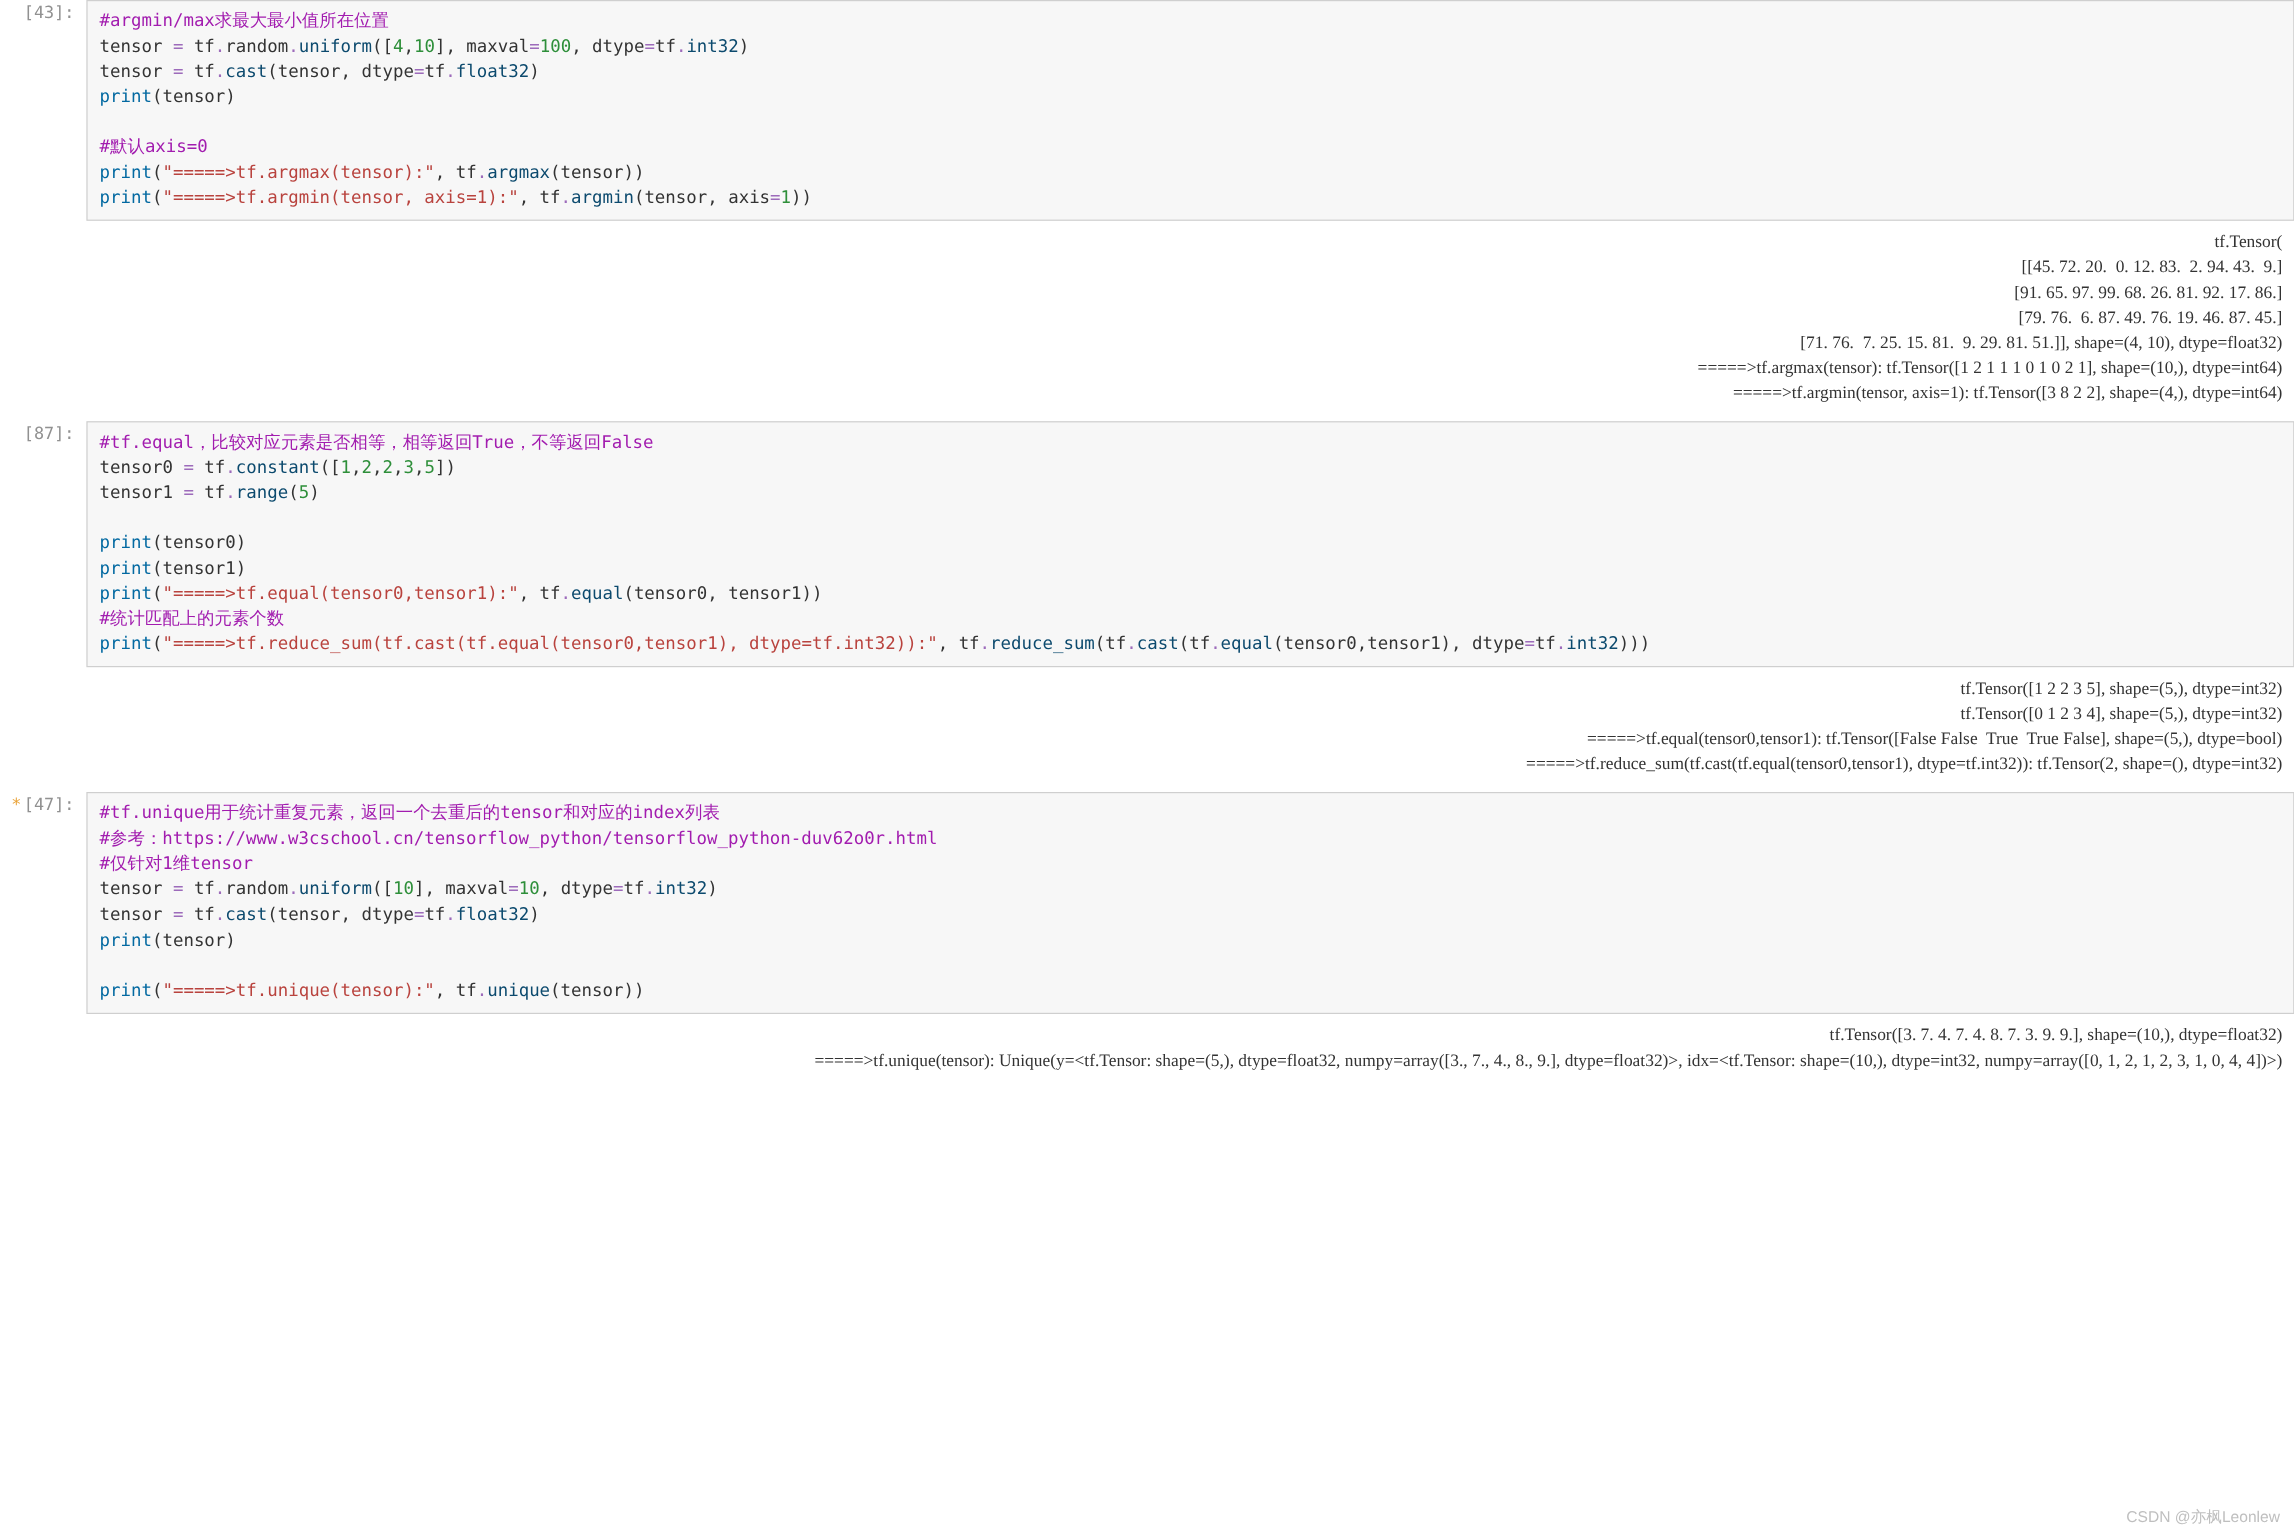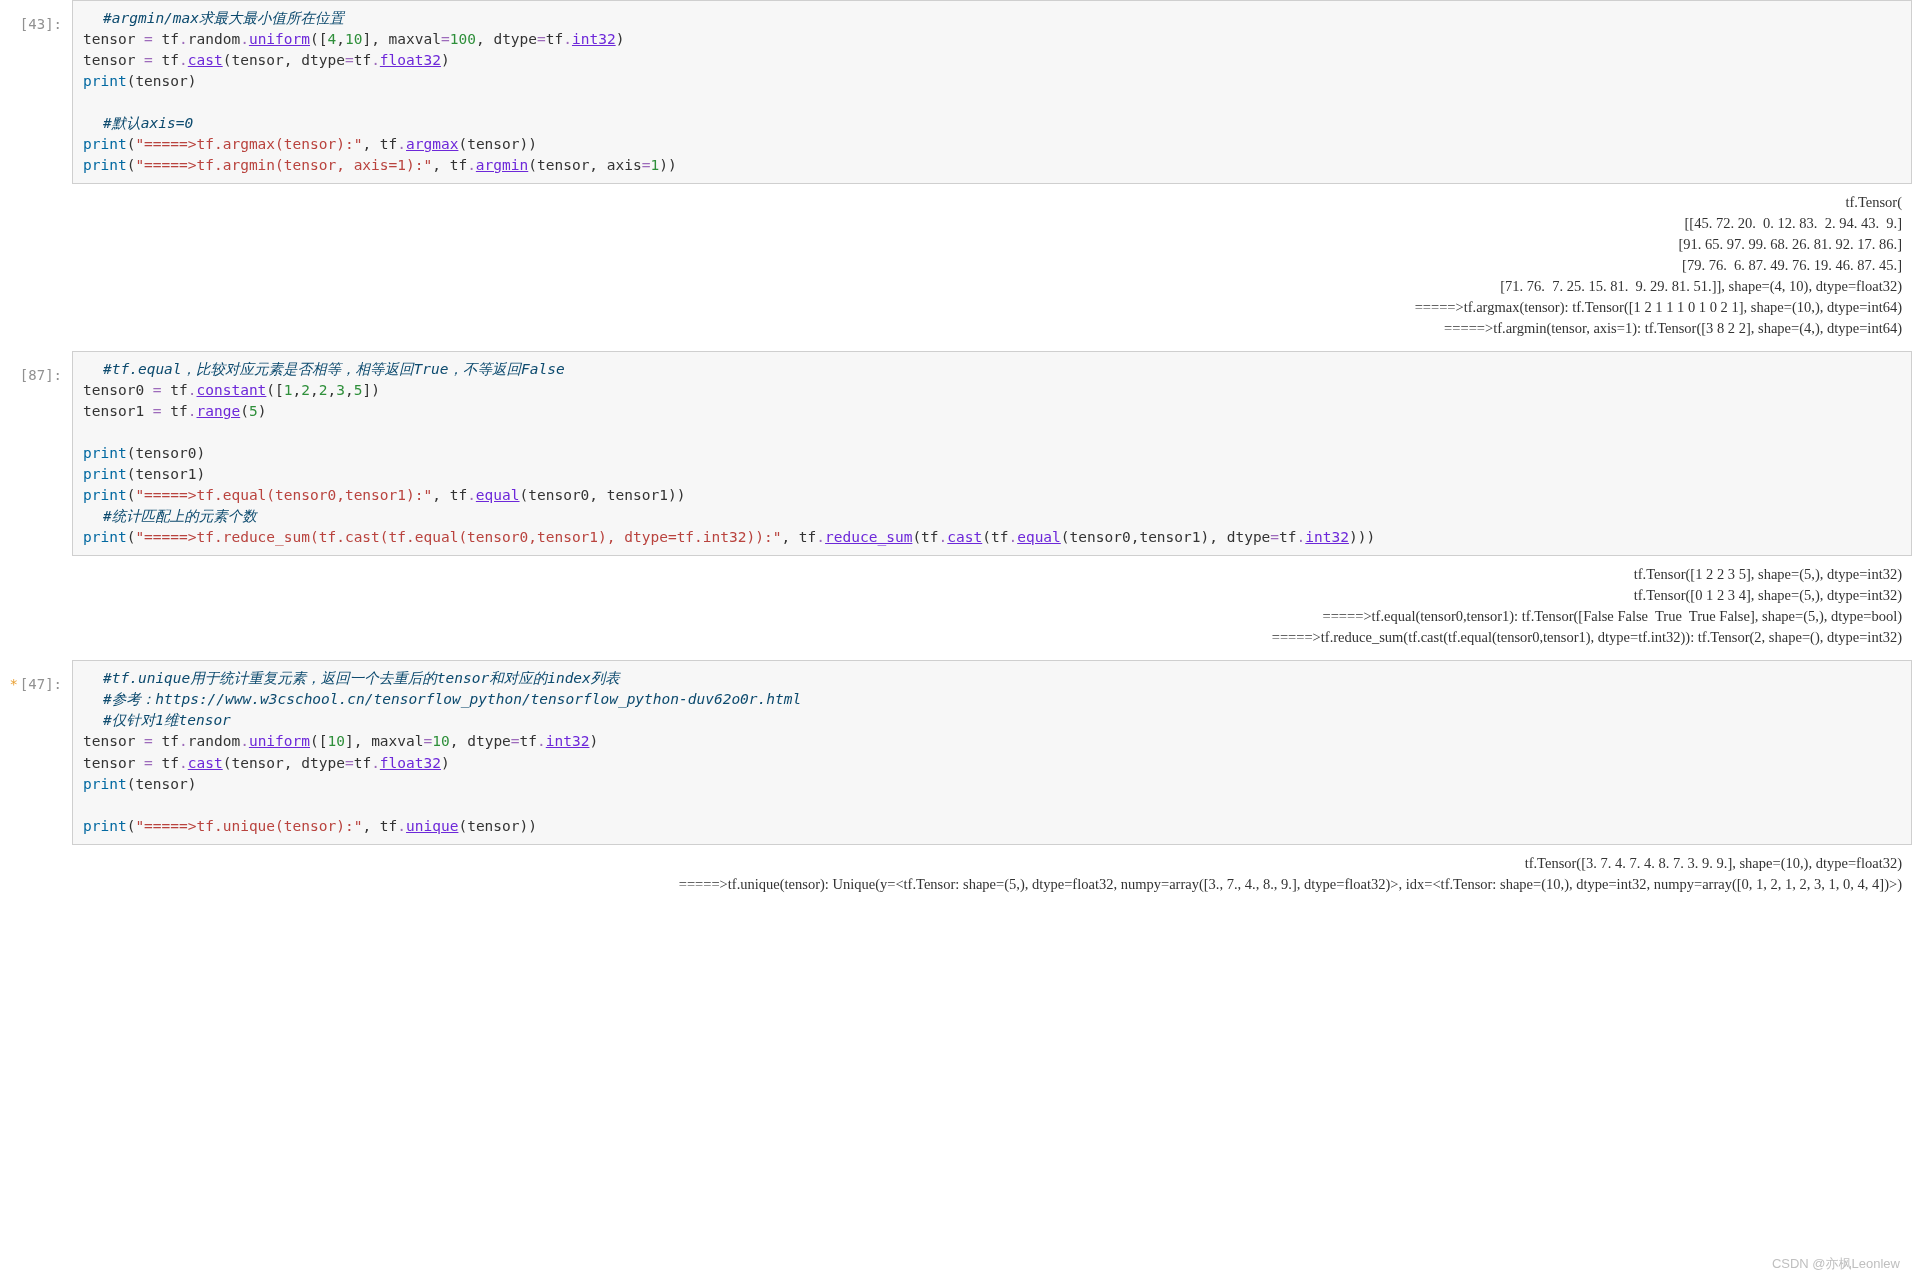--- a/index.html
+++ b/index.html
@@ -1,23 +1,23 @@
 <!DOCTYPE html>
 <html><head>
 <meta charset="utf-8">
 <style>
 body { margin:0; padding:0; font-family: Menlo, Consolas, "DejaVu Sans Mono", monospace; font-size:14.5px; background:#fff; color:#333; }
 .cell { display:flex; margin-bottom:2px; }
-.prompt { width:62px; text-align:right; padding:16px 10px 0 0; color:#919191; font-size:14px; user-select:none; }
+.prompt { width:62px; text-align:right; padding:3px 10px 0 0; color:#919191; font-size:14px; user-select:none; }
 .prompt.modified::before{ content:"*"; color:#e9a032; margin-right:2px;}
 .input-area { flex:1; background:#f7f7f7; border:1px solid #cfcfcf; padding:7px 10px; line-height:1.45; white-space:pre; font-family:inherit; overflow:hidden;}
 .output-area{ flex:1; padding:6px 10px 10px 10px; line-height:1.45; white-space:pre-wrap; font-family:Liberation Serif, serif;text-align:right;}
-.c-comment{ color:#0c4a6e; font-style:italic;margin-left:20px;}
+.c-comment{ color:#a21caf; }
 .c-op{ color:#9d6bbb;}
-.c-func{ color:#6d28d9;text-decoration:underline;}
+.c-func{ color:#0c4a6e;}
 .c-num{ color:#2e8f3a;}
 .c-str{ color:#b9433e;}
 .c-kw{ color:#0369a1;}
 .watermark{ position:fixed; bottom:4px; right:12px; color:#bfbfbf; font-family:sans-serif; font-size:13px;}
 
 span[data-bind]{}
 </style>
 </head>
 <body>
 

